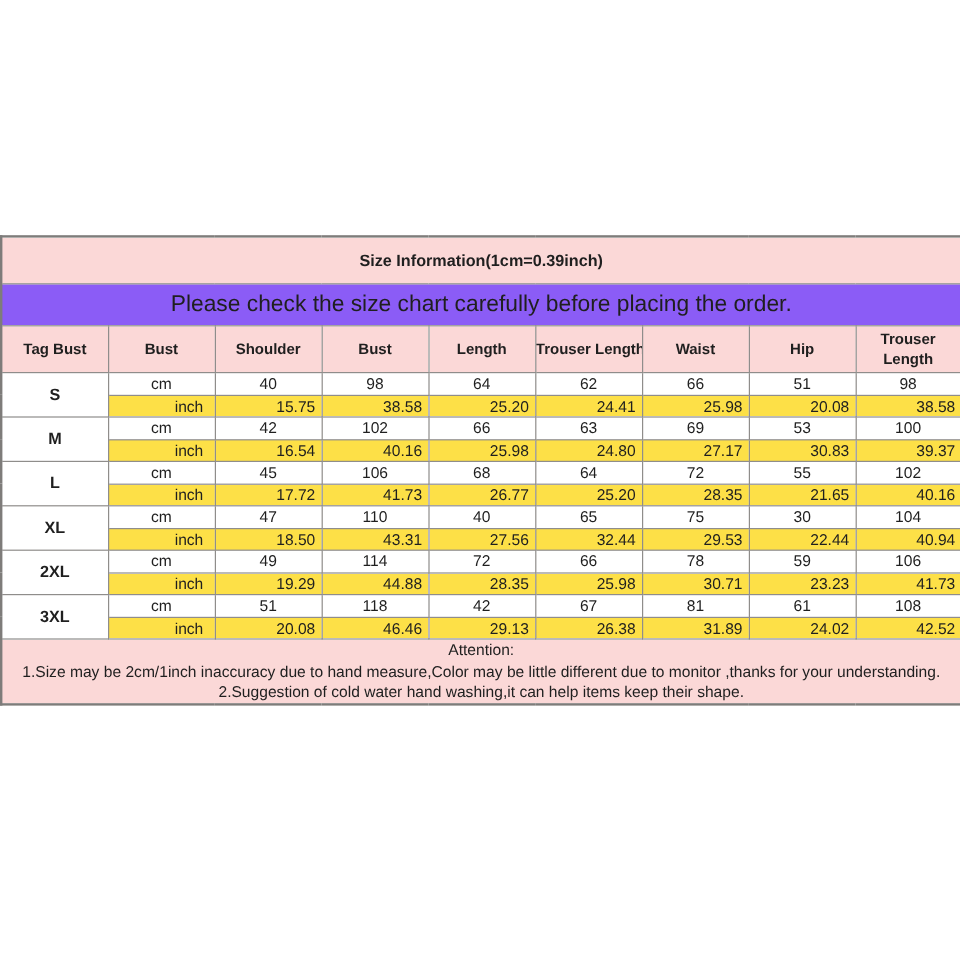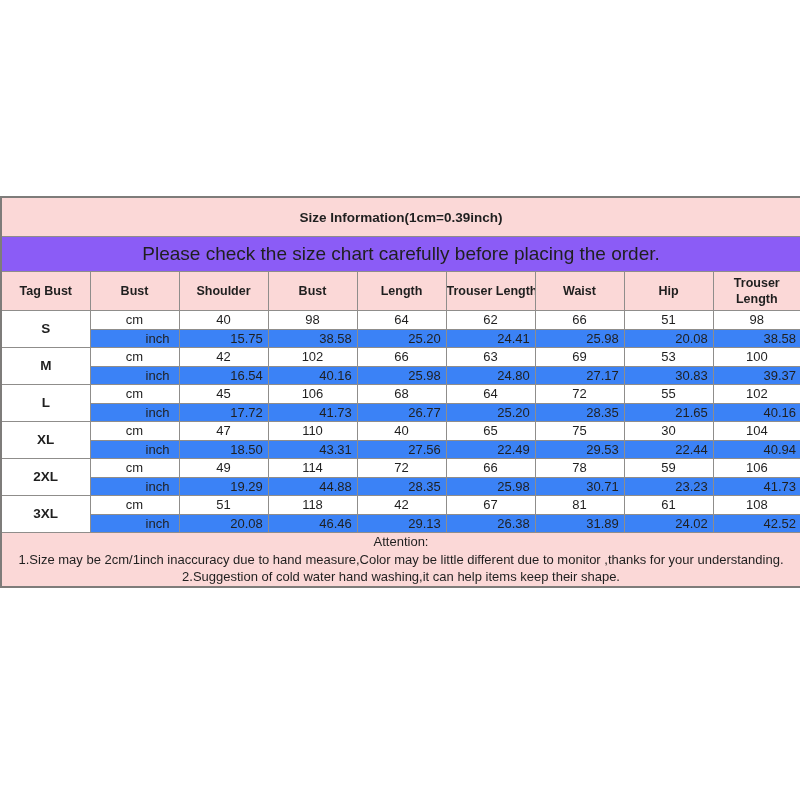--- a/index.html
+++ b/index.html
@@ -59,21 +59,21 @@
     white-space: normal;
     line-height: 16px;
     margin-top: 16px;
   }
   tbody.data-rows td {
     font-size: 13px;
     height: 17.5px;
     line-height: 17.5px;
   }
   tbody.data-rows tr.row-cm td { background: #ffffff; }
-  tbody.data-rows tr.row-inch td { background: #3b82f6; padding-left: 46px; }
+  tbody.data-rows tr.row-inch td { background: #fde047; padding-left: 46px; }
   tbody.data-rows td.tag-cell {
     background: #ffffff;
     font-weight: bold;
     font-size: 13.5px;
   }
   .attention-row td {
     background: #fbd8d7;
     text-align: left;
     vertical-align: top;
     padding: 24px 6px 5px 3px;
@@ -194,21 +194,21 @@
             <td>65</td>
             <td>75</td>
             <td>30</td>
             <td>104</td>
           </tr>
           <tr class="row-inch">
             <td>inch</td>
             <td>18.50</td>
             <td>43.31</td>
             <td>27.56</td>
-            <td>22.49</td>
+            <td>32.44</td>
             <td>29.53</td>
             <td>22.44</td>
             <td>40.94</td>
           </tr>
           <tr class="row-cm">
             <td rowspan="2" class="tag-cell">2XL</td>
             <td>cm</td>
             <td>49</td>
             <td>114</td>
             <td>72</td>

